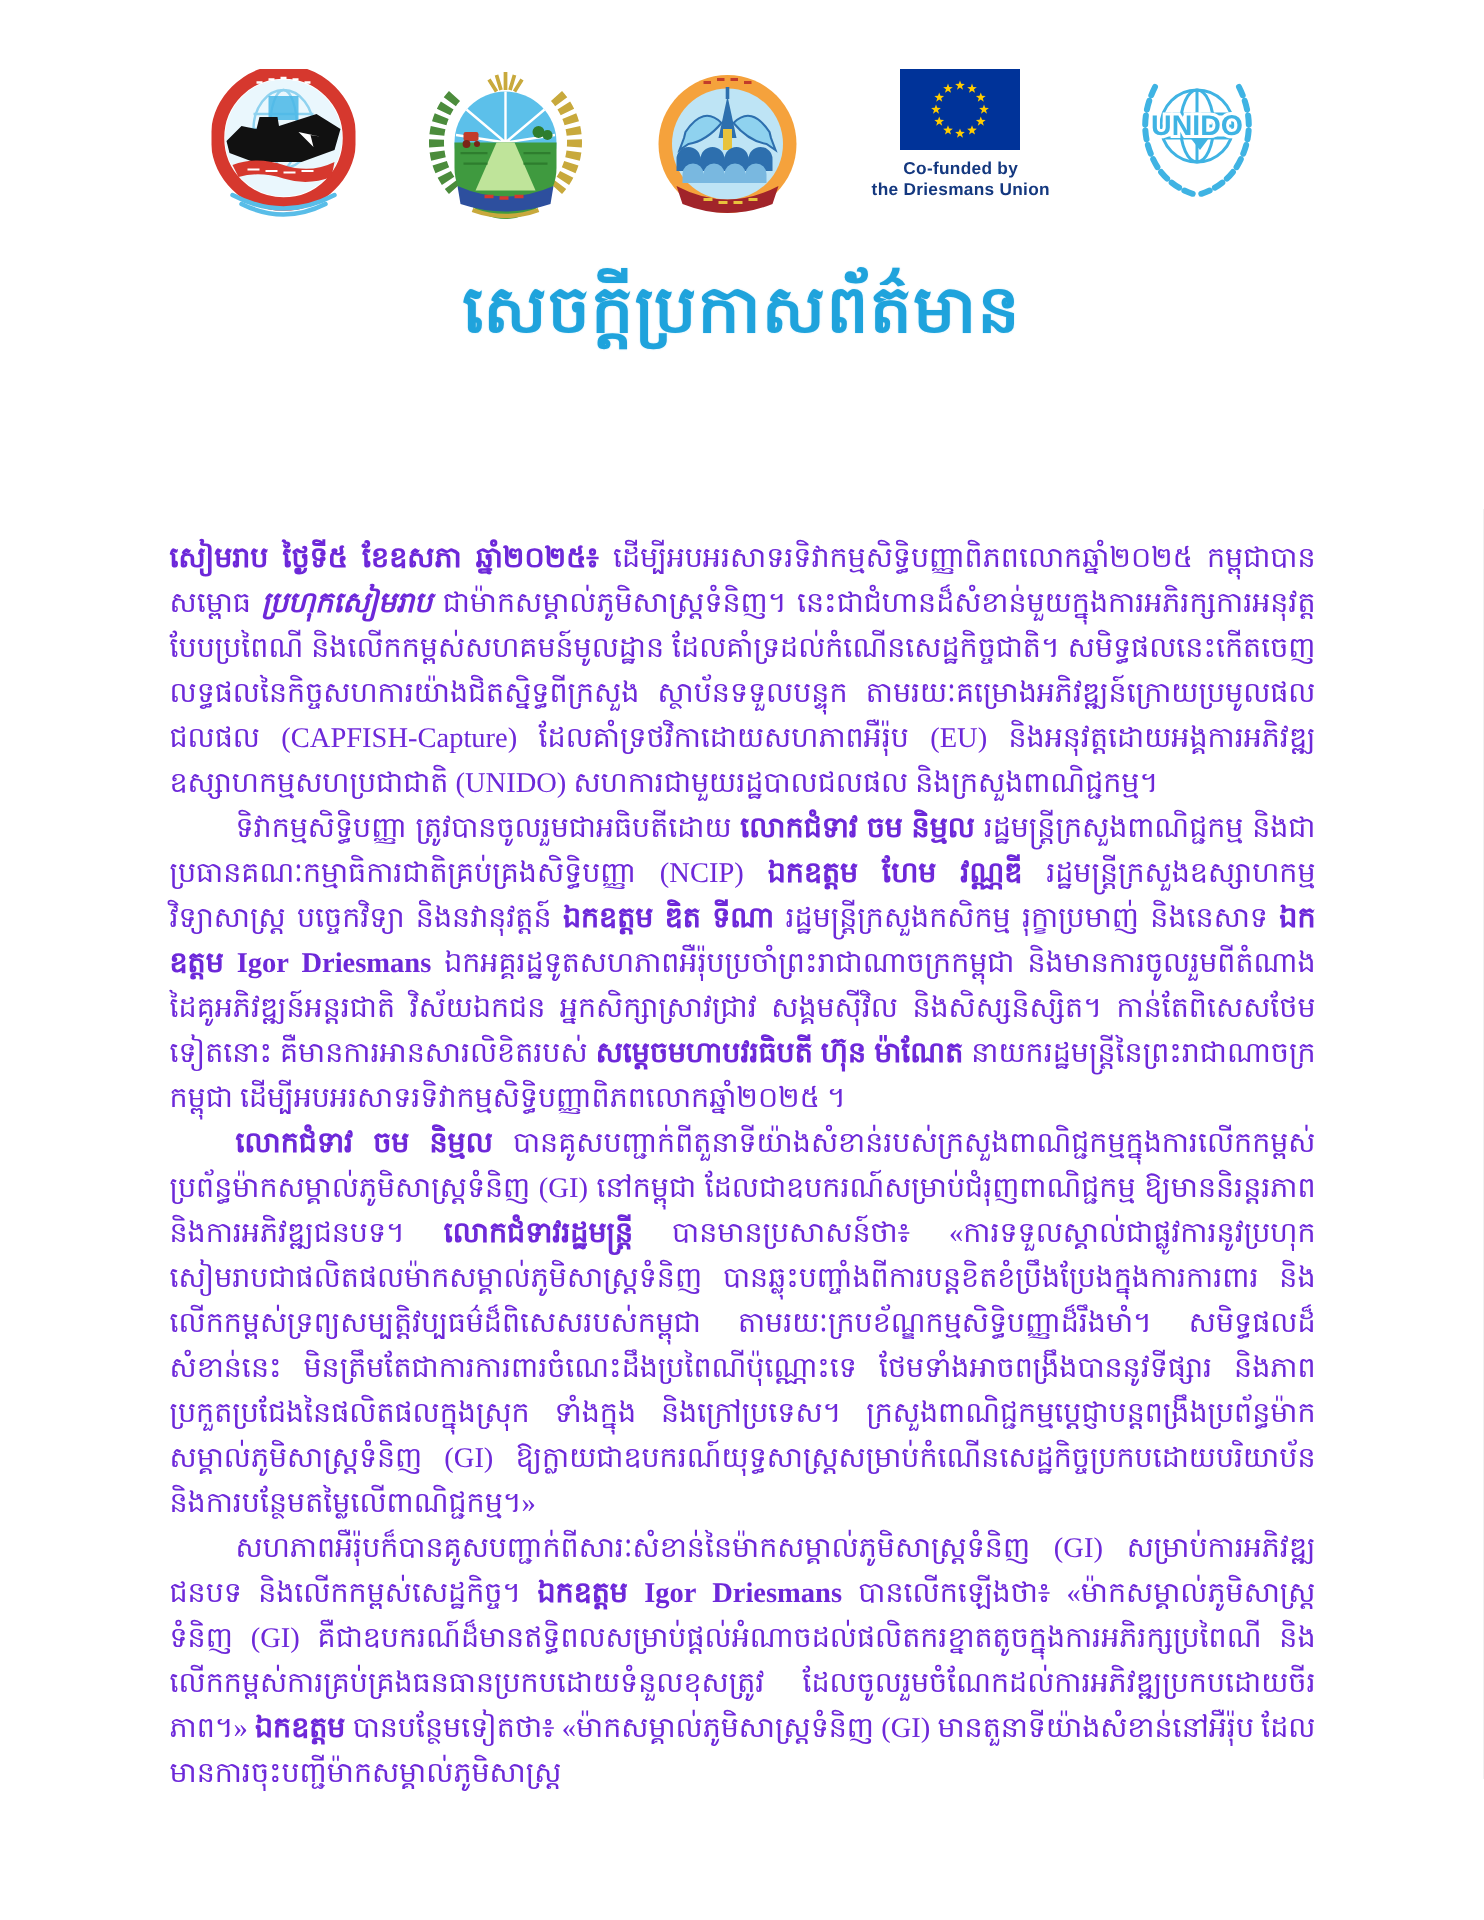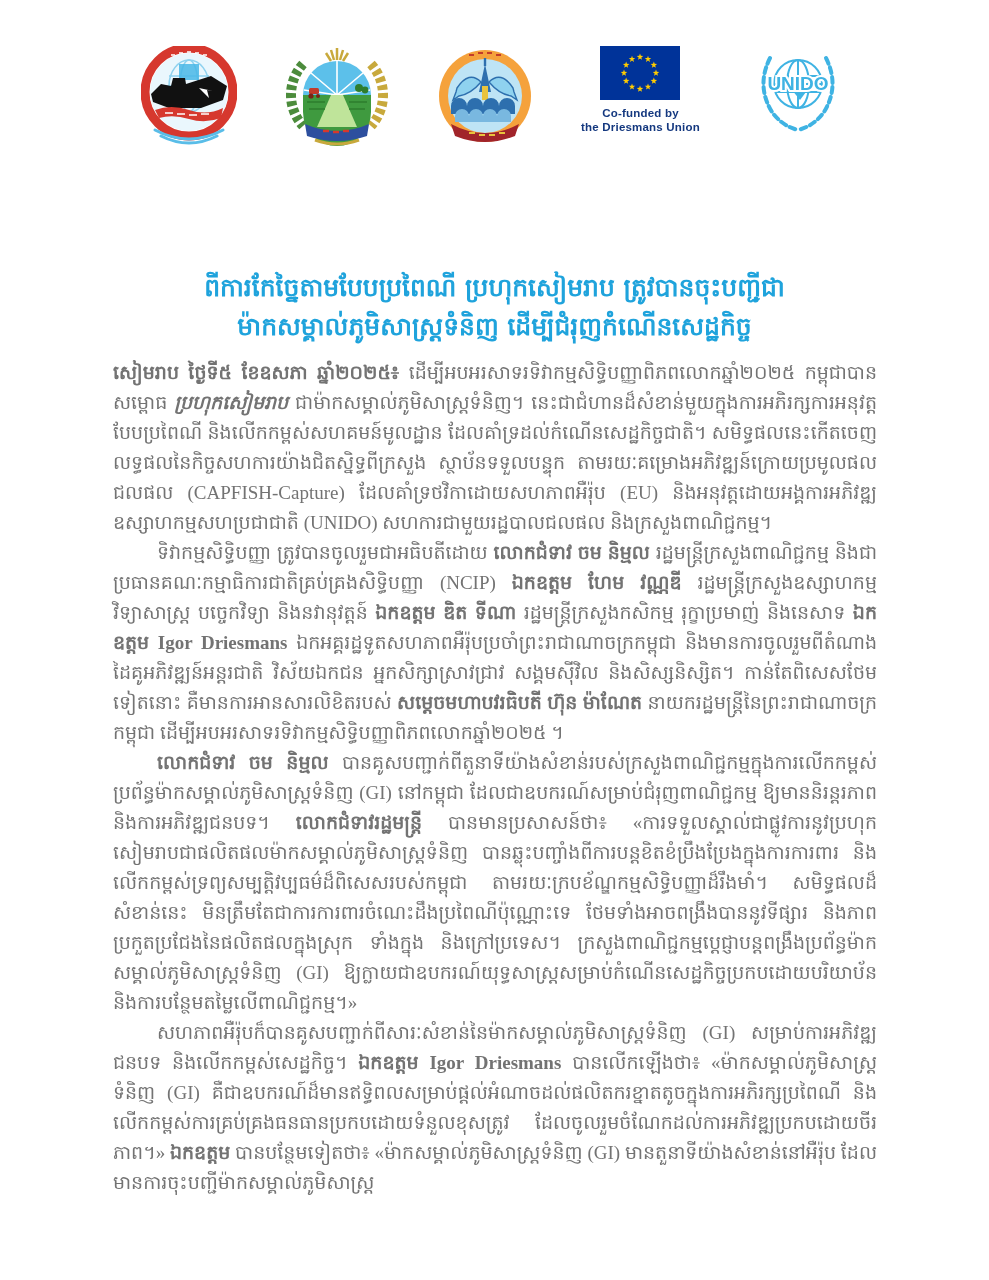--- a/index.html
+++ b/index.html
@@ -36,21 +36,21 @@
   .doc-subtitle{
     position:absolute;top:268px;left:80px;right:80px;
     text-align:center;
     font-family:"DejaVu Sans","Liberation Sans",sans-serif;
     font-weight:bold;font-size:25px;line-height:39px;
     color:#1fa3dc;
   }
   
   .doc-body{
     position:absolute;top:358px;left:113px;width:764px;
-    font-size:19px;line-height:30px;color:#737373;
+    font-size:19px;line-height:30px;color:#6d28d9;
     text-align:justify;
     font-family:Liberation Serif, serif;
   }
   .doc-body p{margin:0;}
   .doc-body p.indent{text-indent:44px;}
   .run-normal{font-weight:normal;}
   .run-bold{font-weight:bold;}
   .run-bolditalic{font-weight:bold;font-style:italic;}
   svg{display:block;}
 </style>
@@ -197,25 +197,22 @@
         <g stroke="#3fb3e3" stroke-width="4" fill="none" stroke-linecap="round" stroke-dasharray="6 4">
           <path d="M22 12 Q8 40 24 66 Q34 80 50 84"></path>
           <path d="M78 12 Q92 40 76 66 Q66 80 50 84"></path>
         </g>
         <text x="50" y="44" text-anchor="middle" font-family="Liberation Sans, DejaVu Sans, sans-serif" font-size="19" font-weight="bold" fill="#3fb3e3" stroke="#ffffff" stroke-width="4" paint-order="stroke">UNIDO</text>
       </svg>
     </div>
 
   </div>
 
-
-  <div class="doc-subtitle">
-    <div>ពីការកែច្នៃតាមបែបប្រពៃណី ប្រហុកសៀមរាប ត្រូវបានចុះបញ្ជីជា</div>
-    <div>ម៉ាកសម្គាល់ភូមិសាស្ត្រទំនិញ ដើម្បីជំរុញកំណើនសេដ្ឋកិច្ច</div>
-  </div>
+  <div class="doc-title">សេចក្តីប្រកាសព័ត៌មាន</div>
+
 
   <div class="doc-body">
       <p class=""><span class="run-bold">សៀមរាប ថ្ងៃទី៥ ខែឧសភា ឆ្នាំ២០២៥៖ </span><span class="run-normal">ដើម្បីអបអរសាទរទិវាកម្មសិទ្ធិបញ្ញាពិភពលោកឆ្នាំ២០២៥ កម្ពុជាបានសម្ពោធ </span><span class="run-bolditalic">ប្រហុកសៀមរាប </span><span class="run-normal">ជាម៉ាកសម្គាល់ភូមិសាស្ត្រទំនិញ។ នេះជាជំហានដ៏សំខាន់មួយក្នុងការអភិរក្សការអនុវត្តបែបប្រពៃណី និងលើកកម្ពស់សហគមន៍មូលដ្ឋាន ដែលគាំទ្រដល់កំណើនសេដ្ឋកិច្ចជាតិ។ សមិទ្ធផលនេះកើតចេញលទ្ធផលនៃកិច្ចសហការយ៉ាងជិតស្និទ្ធពីក្រសួង ស្ថាប័នទទួលបន្ទុក តាមរយៈគម្រោងអភិវឌ្ឍន៍ក្រោយប្រមូលផលជលផល (CAPFISH-Capture) ដែលគាំទ្រថវិកាដោយសហភាពអឺរ៉ុប (EU) និងអនុវត្តដោយអង្គការអភិវឌ្ឍឧស្សាហកម្មសហប្រជាជាតិ (UNIDO) សហការជាមួយរដ្ឋបាលជលផល និងក្រសួងពាណិជ្ជកម្ម។</span></p>
       <p class="indent"><span class="run-normal">ទិវាកម្មសិទ្ធិបញ្ញា ត្រូវបានចូលរួមជាអធិបតីដោយ </span><span class="run-bold">លោកជំទាវ ចម និម្មល </span><span class="run-normal">រដ្ឋមន្ត្រីក្រសួងពាណិជ្ជកម្ម និងជាប្រធានគណៈកម្មាធិការជាតិគ្រប់គ្រងសិទ្ធិបញ្ញា (NCIP) </span><span class="run-bold">ឯកឧត្តម ហែម វណ្ណឌី </span><span class="run-normal">រដ្ឋមន្ត្រីក្រសួងឧស្សាហកម្ម វិទ្យាសាស្ត្រ បច្ចេកវិទ្យា និងនវានុវត្តន៍ </span><span class="run-bold">ឯកឧត្តម ឌិត ទីណា </span><span class="run-normal">រដ្ឋមន្ត្រីក្រសួងកសិកម្ម រុក្ខាប្រមាញ់ និងនេសាទ </span><span class="run-bold">ឯកឧត្តម Igor Driesmans </span><span class="run-normal">ឯកអគ្គរដ្ឋទូតសហភាពអឺរ៉ុបប្រចាំព្រះរាជាណាចក្រកម្ពុជា និងមានការចូលរួមពីតំណាងដៃគូអភិវឌ្ឍន៍អន្តរជាតិ វិស័យឯកជន អ្នកសិក្សាស្រាវជ្រាវ សង្គមស៊ីវិល និងសិស្សនិស្សិត។ កាន់តែពិសេសថែមទៀតនោះ គឺមានការអានសារលិខិតរបស់ </span><span class="run-bold">សម្តេចមហាបវរធិបតី ហ៊ុន ម៉ាណែត </span><span class="run-normal">នាយករដ្ឋមន្ត្រីនៃព្រះរាជាណាចក្រកម្ពុជា ដើម្បីអបអរសាទរទិវាកម្មសិទ្ធិបញ្ញាពិភពលោកឆ្នាំ២០២៥ ។</span></p>
       <p class="indent"><span class="run-bold">លោកជំទាវ ចម និម្មល </span><span class="run-normal">បានគូសបញ្ជាក់ពីតួនាទីយ៉ាងសំខាន់របស់ក្រសួងពាណិជ្ជកម្មក្នុងការលើកកម្ពស់ប្រព័ន្ធម៉ាកសម្គាល់ភូមិសាស្ត្រទំនិញ (GI) នៅកម្ពុជា ដែលជាឧបករណ៍សម្រាប់ជំរុញពាណិជ្ជកម្ម ឱ្យមាននិរន្តរភាព និងការអភិវឌ្ឍជនបទ។ </span><span class="run-bold">លោកជំទាវរដ្ឋមន្ត្រី </span><span class="run-normal">បានមានប្រសាសន៍ថា៖ «ការទទួលស្គាល់ជាផ្លូវការនូវប្រហុកសៀមរាបជាផលិតផលម៉ាកសម្គាល់ភូមិសាស្ត្រទំនិញ បានឆ្លុះបញ្ចាំងពីការបន្តខិតខំប្រឹងប្រែងក្នុងការការពារ និងលើកកម្ពស់ទ្រព្យសម្បត្តិវប្បធម៌ដ៏ពិសេសរបស់កម្ពុជា តាមរយៈក្របខ័ណ្ឌកម្មសិទ្ធិបញ្ញាដ៏រឹងមាំ។ សមិទ្ធផលដ៏សំខាន់នេះ មិនត្រឹមតែជាការការពារចំណេះដឹងប្រពៃណីប៉ុណ្ណោះទេ ថែមទាំងអាចពង្រឹងបាននូវទីផ្សារ និងភាពប្រកួតប្រជែងនៃផលិតផលក្នុងស្រុក ទាំងក្នុង និងក្រៅប្រទេស។ ក្រសួងពាណិជ្ជកម្មប្តេជ្ញាបន្តពង្រឹងប្រព័ន្ធម៉ាកសម្គាល់ភូមិសាស្ត្រទំនិញ (GI) ឱ្យក្លាយជាឧបករណ៍យុទ្ធសាស្ត្រសម្រាប់កំណើនសេដ្ឋកិច្ចប្រកបដោយបរិយាប័ន និងការបន្ថែមតម្លៃលើពាណិជ្ជកម្ម។»</span></p>
       <p class="indent"><span class="run-normal">សហភាពអឺរ៉ុបក៏បានគូសបញ្ជាក់ពីសារៈសំខាន់នៃម៉ាកសម្គាល់ភូមិសាស្ត្រទំនិញ (GI) សម្រាប់ការអភិវឌ្ឍជនបទ និងលើកកម្ពស់សេដ្ឋកិច្ច។ </span><span class="run-bold">ឯកឧត្តម Igor Driesmans </span><span class="run-normal">បានលើកឡើងថា៖ «ម៉ាកសម្គាល់ភូមិសាស្ត្រទំនិញ (GI) គឺជាឧបករណ៍ដ៏មានឥទ្ធិពលសម្រាប់ផ្តល់អំណាចដល់ផលិតករខ្នាតតូចក្នុងការអភិរក្សប្រពៃណី និងលើកកម្ពស់ការគ្រប់គ្រងធនធានប្រកបដោយទំនួលខុសត្រូវ ដែលចូលរួមចំណែកដល់ការអភិវឌ្ឍប្រកបដោយចីរភាព។» </span><span class="run-bold">ឯកឧត្តម </span><span class="run-normal">បានបន្ថែមទៀតថា៖ «ម៉ាកសម្គាល់ភូមិសាស្ត្រទំនិញ (GI) មានតួនាទីយ៉ាងសំខាន់នៅអឺរ៉ុប ដែលមានការចុះបញ្ជីម៉ាកសម្គាល់ភូមិសាស្ត្រ</span></p>
     </div>
 
 </div>
 

